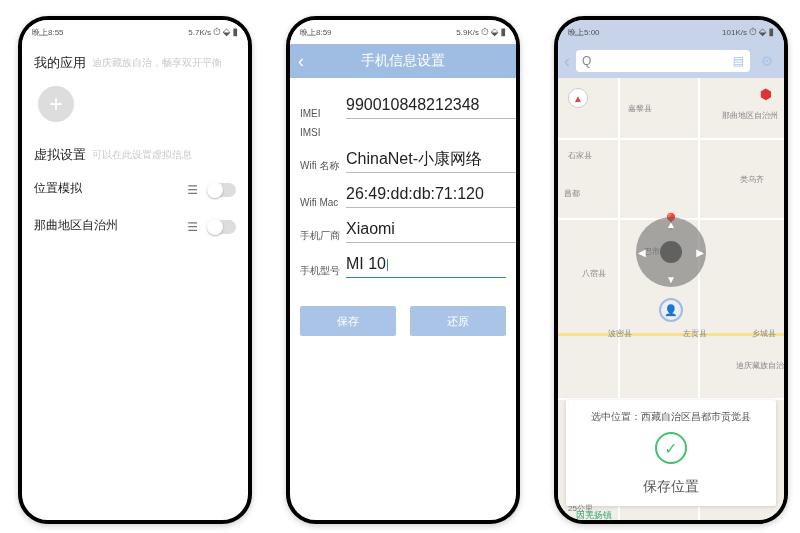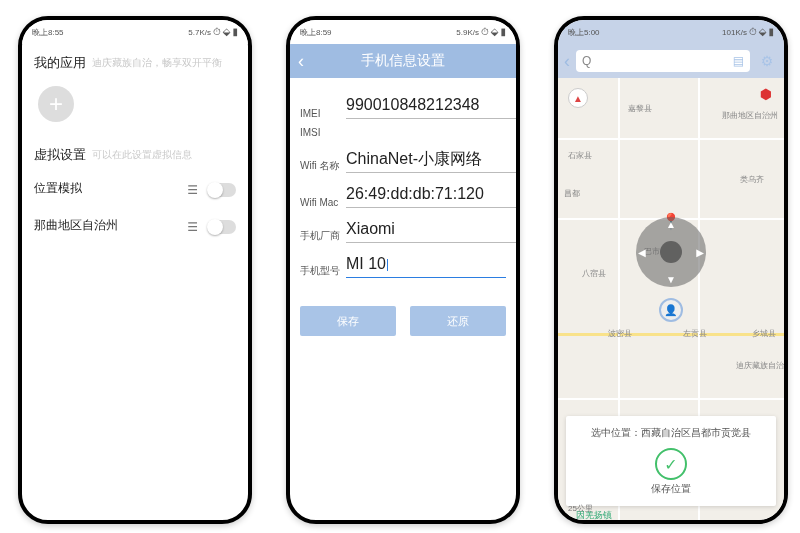--- a/index.html
+++ b/index.html
@@ -60,21 +60,21 @@
   .joy .arr{position:absolute;color:#fff;font-size:10px}
   .joy .n{top:2px;left:50%;transform:translateX(-50%)}
   .joy .s{bottom:2px;left:50%;transform:translateX(-50%)}
   .joy .e{right:2px;top:50%;transform:translateY(-50%)}
   .joy .w{left:2px;top:50%;transform:translateY(-50%)}
   .marker{position:absolute;top:134px;left:50%;transform:translateX(-50%);color:#d33;font-size:16px}
   .avatar{position:absolute;top:220px;left:50%;transform:translateX(-50%);width:20px;height:20px;border-radius:50%;background:#eee;border:2px solid #9fbce2;font-size:11px;color:#888;display:flex;align-items:center;justify-content:center}
   .card{position:absolute;left:8px;right:8px;bottom:14px;background:#fff;border-radius:2px;box-shadow:0 1px 4px rgba(0,0,0,.15);padding:10px;text-align:center}
   .card .line{font-size:10px;color:#555;margin-bottom:8px}
   .ok{width:28px;height:28px;border-radius:50%;border:2px solid #43c06b;color:#43c06b;display:flex;align-items:center;justify-content:center;margin:0 auto;font-size:16px}
-  .card .save{font-size:10px;color:#555;margin-top:2px}
+  .card .save{font-size:14px;color:#555;margin-top:14px}
   .scale{position:absolute;left:10px;bottom:6px;font-size:8px;color:#777}
   .brand{position:absolute;left:18px;bottom:-2px;font-size:9px;color:#3a7}
   .cursor{display:inline-block;width:1px;height:12px;background:#2b7de1;vertical-align:middle;margin-left:1px}
 </style>
 </head>
 <body>
 
 <div class="stage">
 
   <div class="phone p1">

